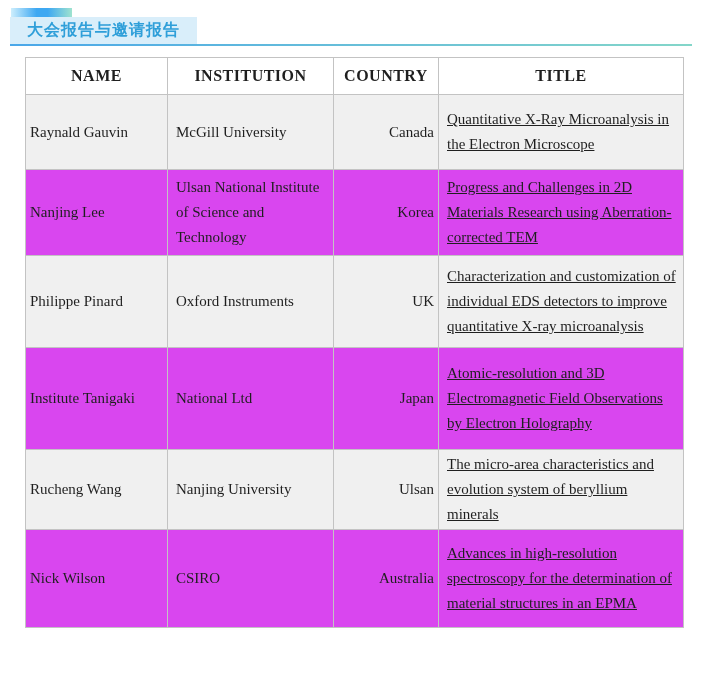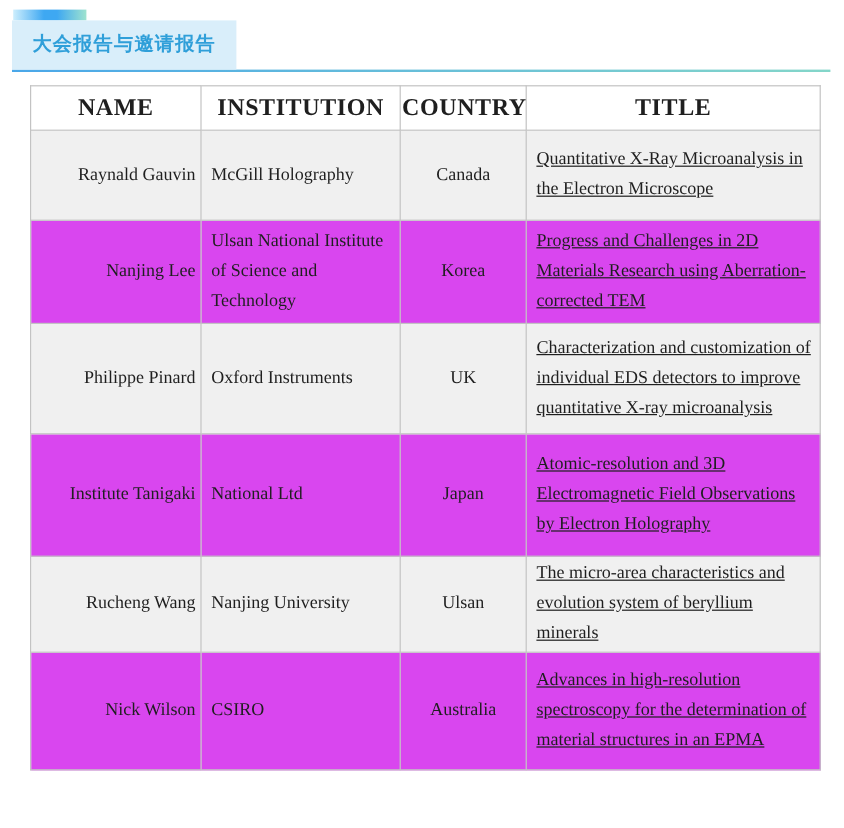--- a/index.html
+++ b/index.html
@@ -26,21 +26,21 @@
   
   .section-header {
     margin: 0 11px 0 10px;
     border-bottom: 2px solid transparent;
     border-image: linear-gradient(to right,
       var(--line-start, #4aa7e9), var(--line-end, #84d6c9)) 1;
   }
   .title-box {
     display: inline-flex;
     align-items: center;
-    height: 41px;
+    height: 27px;
     padding: 0 17px;
     background: var(--title-bg, #d9eefa);
     color: var(--accent, #2f9fd9);
     font-size: 16px;
     font-weight: bold;
     letter-spacing: 1px;
   }
 
   .intro {
     margin: 14px 0 0 8px;
@@ -58,33 +58,33 @@
     font-family: "Liberation Serif", "DejaVu Serif", serif;
     color: var(--text, #1f1f1f);
   }
   table.speakers th, table.speakers td {
     border: 1px solid var(--cell-border, #c3c3c3);
     vertical-align: middle;
   }
   table.speakers th {
     height: 34px;
     background: #ffffff;
-    font-size: 20px;
+    font-size: 16px;
     font-weight: bold;
     letter-spacing: 0.5px;
     text-align: center;
   }
   table.speakers td {
     font-size: 15px;
     line-height: 25px;
     background: #d946ef;
   }
-  td.c-name    { text-align: right; padding: 2px 4px; }
+  td.c-name    { text-align: left; padding: 2px 4px; }
   td.c-inst    { text-align: left;   padding: 2px 6px 2px 8px; }
-  td.c-country { text-align: center; padding: 2px 4px; }
+  td.c-country { text-align: right; padding: 2px 4px; }
   td.c-title   { text-align: left;   padding: 2px 6px 2px 8px; text-decoration: underline; }
   tr.odd td    { background: var(--odd-bg, #f0f0f0); }
 </style>
 </head>
 <body>
 
 <div class="page">
 
   <div class="accent-bar"></div>
 
@@ -104,21 +104,21 @@
       <tr>
         <th>NAME</th>
         <th>INSTITUTION</th>
         <th>COUNTRY</th>
         <th>TITLE</th>
       </tr>
     </thead>
     <tbody>
         <tr class="odd" style="height: 75px;">
     <td class="c-name">Raynald Gauvin</td>
-    <td class="c-inst">McGill Holography</td>
+    <td class="c-inst">McGill University</td>
     <td class="c-country">Canada</td>
     <td class="c-title">Quantitative X-Ray Microanalysis in the Electron Microscope</td>
   </tr>
         <tr style="height: 86px;">
     <td class="c-name">Nanjing Lee</td>
     <td class="c-inst">Ulsan National Institute of Science and Technology</td>
     <td class="c-country">Korea</td>
     <td class="c-title">Progress and Challenges in 2D Materials Research using Aberration-corrected TEM</td>
   </tr>
         <tr class="odd" style="height: 92px;">

